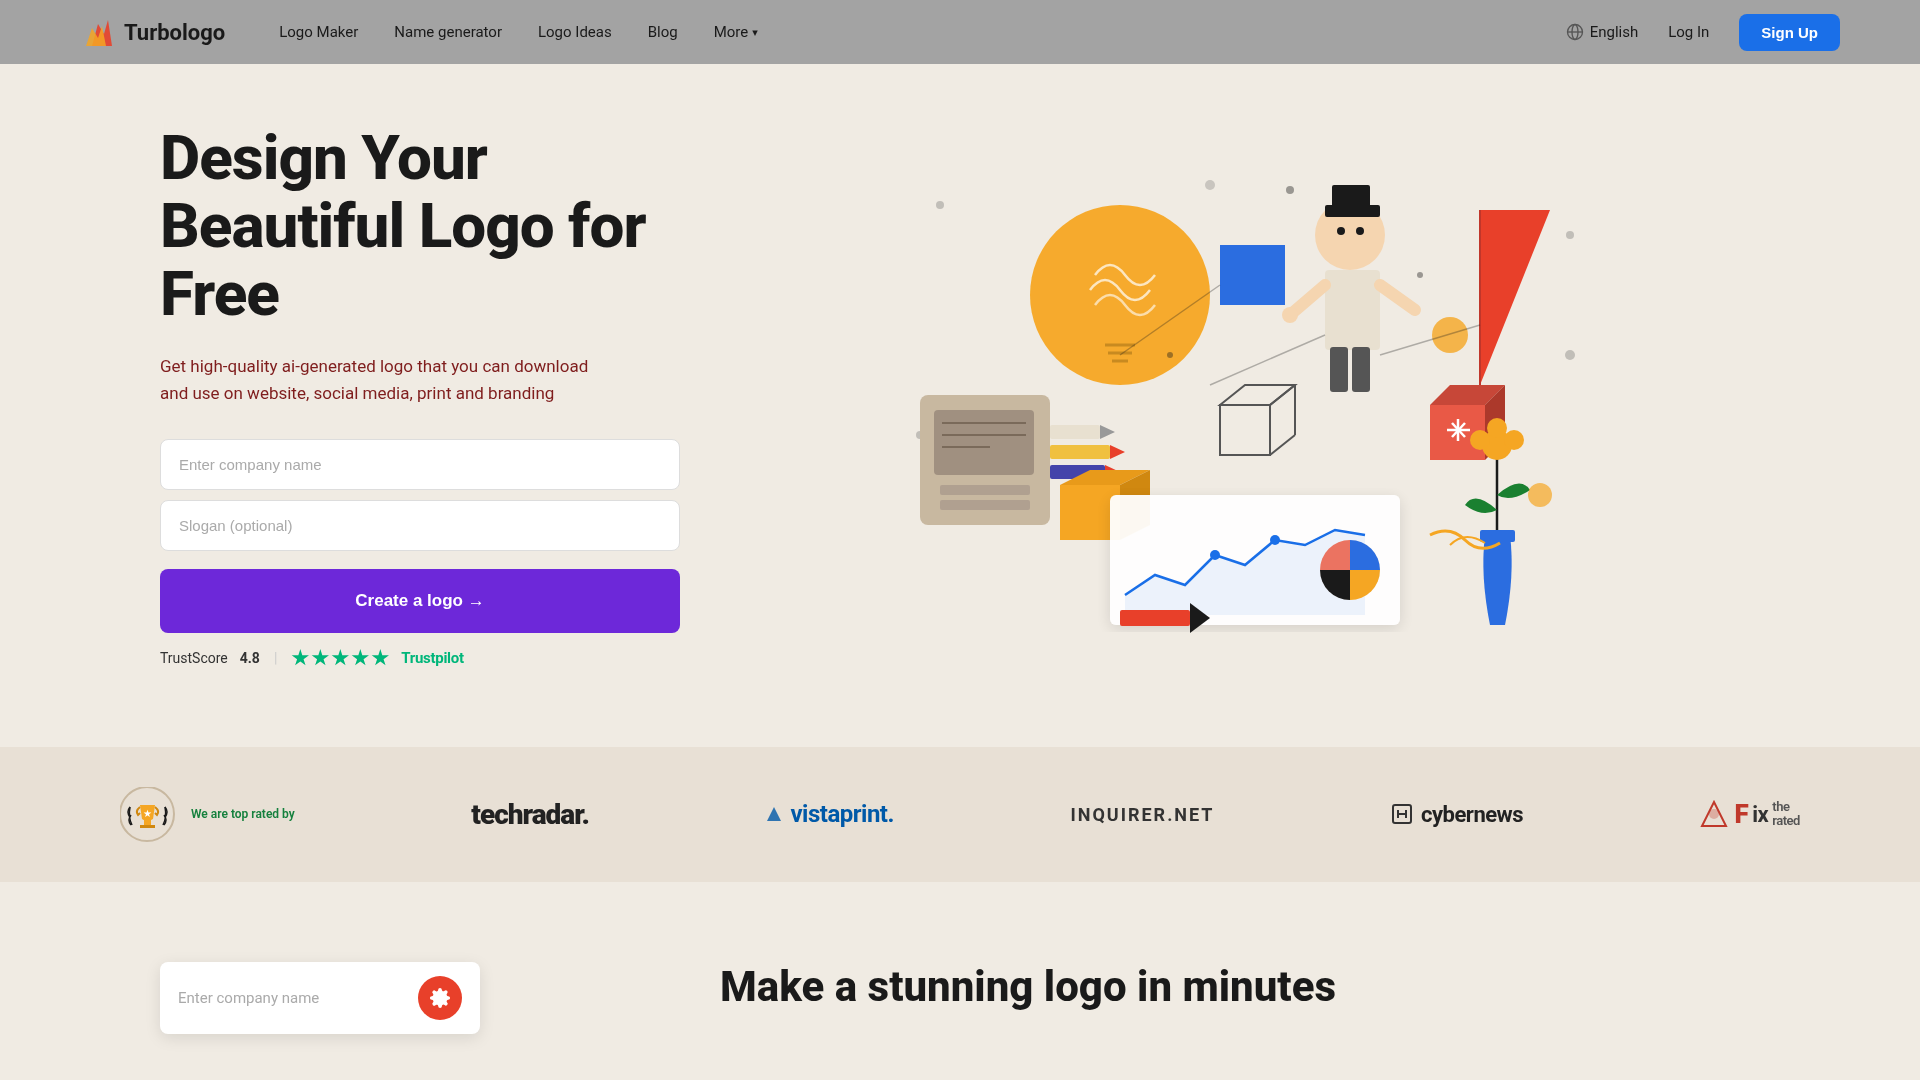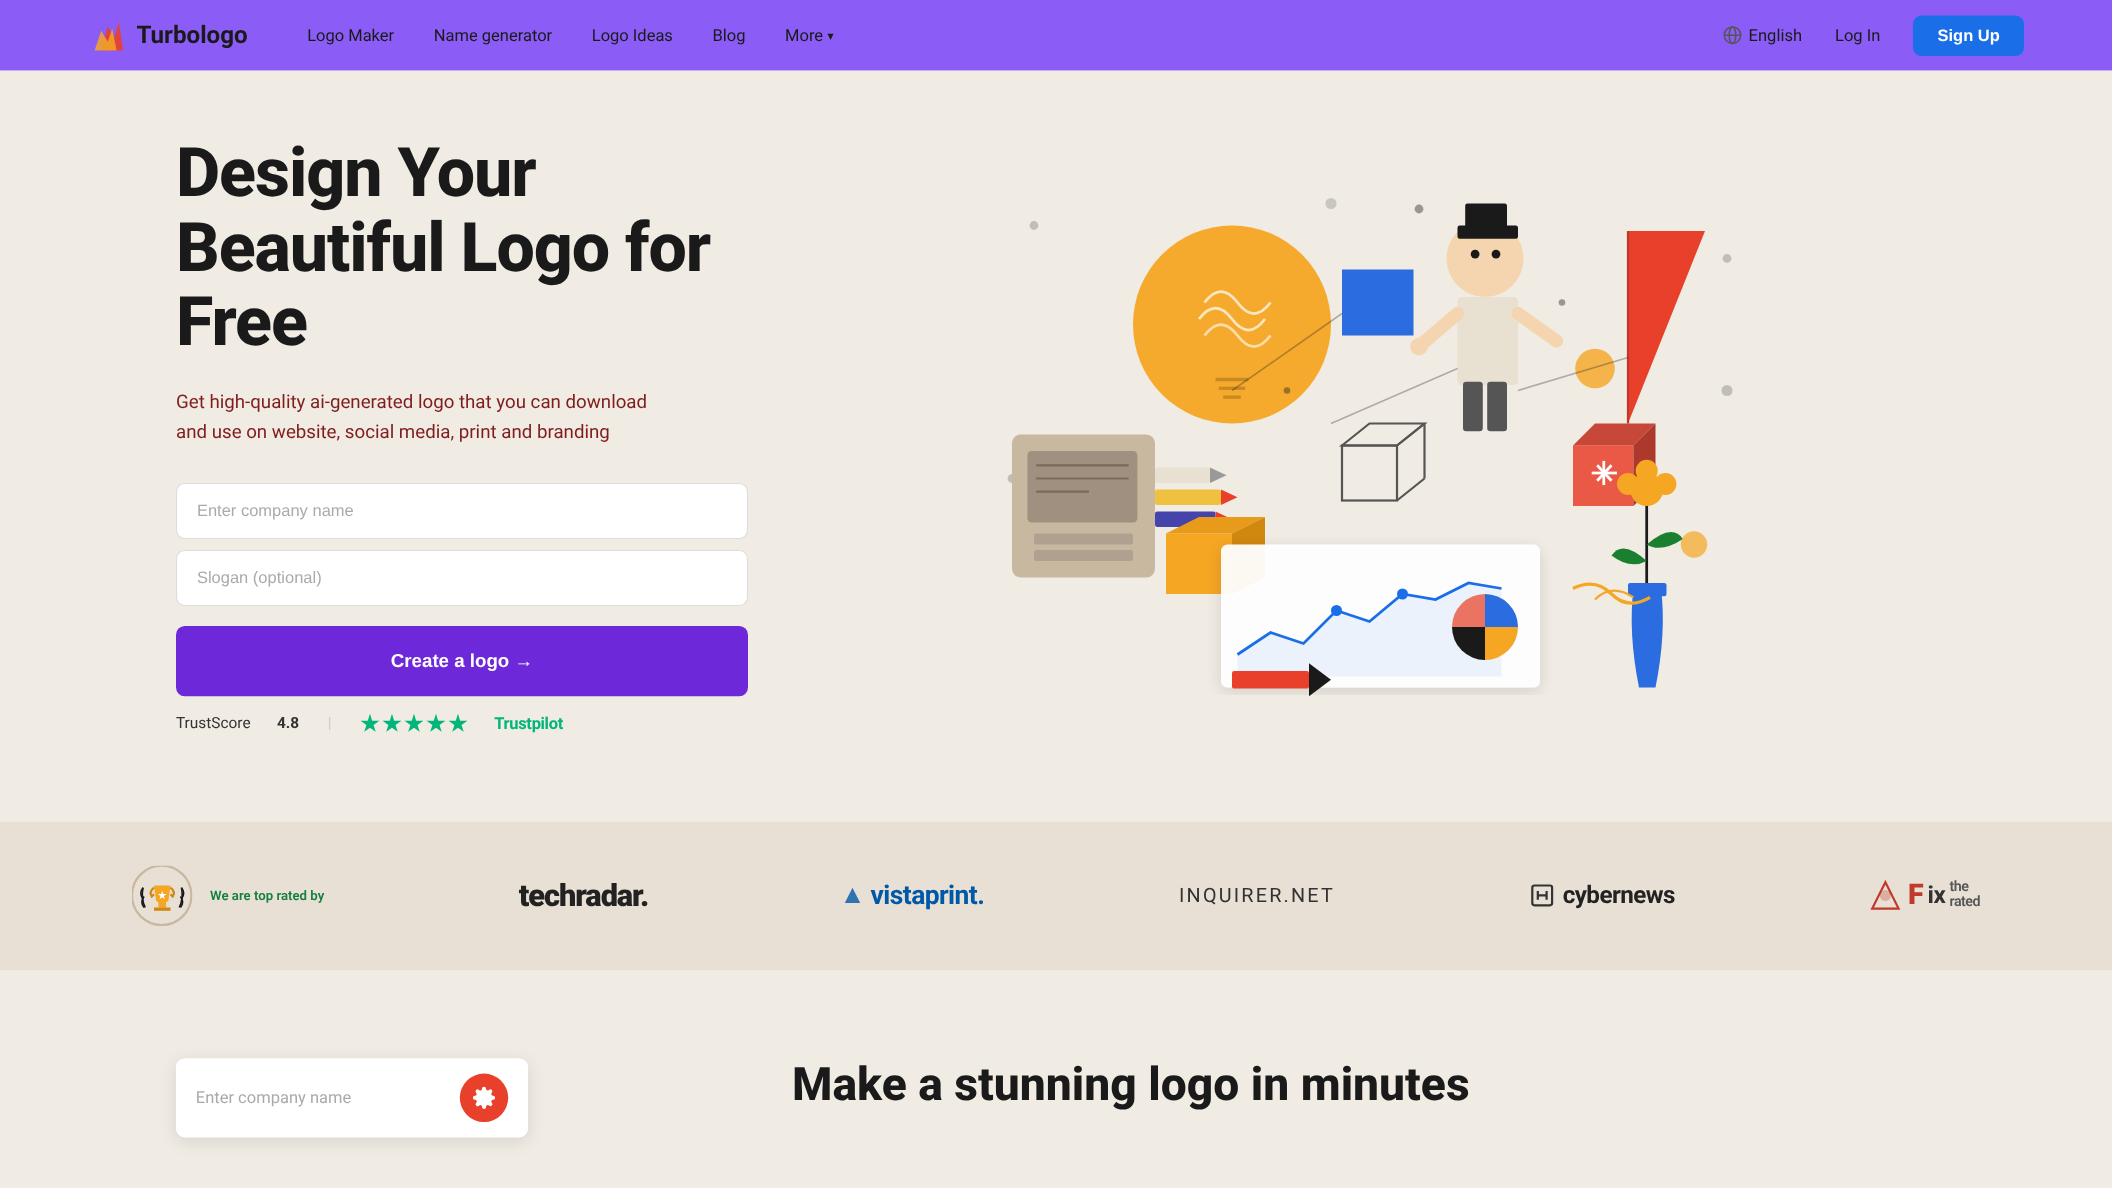--- a/index.html
+++ b/index.html
@@ -11,21 +11,21 @@
       width: 1920px;
       overflow-x: hidden;
     }
 
     
     nav {
       display: flex;
       align-items: center;
       padding: 0 80px;
       height: 64px;
-      background-color: #8b5cf6;
+      background-color: #a3a3a3;
       position: sticky;
       top: 0;
       z-index: 100;
     }
     .nav-logo {
       display: flex;
       align-items: center;
       gap: 8px;
       margin-right: 40px;
       text-decoration: none;
@@ -150,21 +150,21 @@
       border-radius: 8px;
       cursor: pointer;
       display: flex;
       align-items: center;
       justify-content: center;
       gap: 8px;
     }
     .trustpilot-bar {
       display: flex;
       align-items: center;
-      gap: 24px;
+      gap: 12px;
       margin-top: 16px;
       font-size: 14px;
       color: #333;
     }
     .trust-score {
       font-weight: 700;
     }
     .trustpilot-stars {
       display: flex;
       gap: 2px;
@@ -496,21 +496,21 @@
   </div>
 
   <div class="partner-logo vistaprint">
     <svg width="18" height="18" viewBox="0 0 18 18" style="margin-right:3px">
       <polygon points="9,2 2,16 16,16" fill="#0059a8" opacity="0.8"></polygon>
     </svg>
     <span style="font-weight:700; font-size:24px; color:#0059a8;">vistaprint.</span>
   </div>
 
   <div class="partner-logo inquirer">
-    <span style="font-size:18px; font-weight:400; letter-spacing:2px; color:#333;">INQUIRER.NET</span>
+    <span style="font-size:18px; font-weight:700; letter-spacing:2px; color:#333;">INQUIRER.NET</span>
   </div>
 
   <div class="partner-logo cybernews">
     <svg width="22" height="22" viewBox="0 0 22 22" style="margin-right:4px">
       <rect x="2" y="2" width="18" height="18" rx="2" fill="none" stroke="#333" stroke-width="2"></rect>
       <line x1="7" y1="7" x2="7" y2="15" stroke="#333" stroke-width="2"></line>
       <line x1="7" y1="11" x2="15" y2="11" stroke="#333" stroke-width="2"></line>
       <line x1="15" y1="7" x2="15" y2="15" stroke="#333" stroke-width="2"></line>
     </svg>
     <span style="font-size:22px; font-weight:700; color:#222;">cybernews</span>

